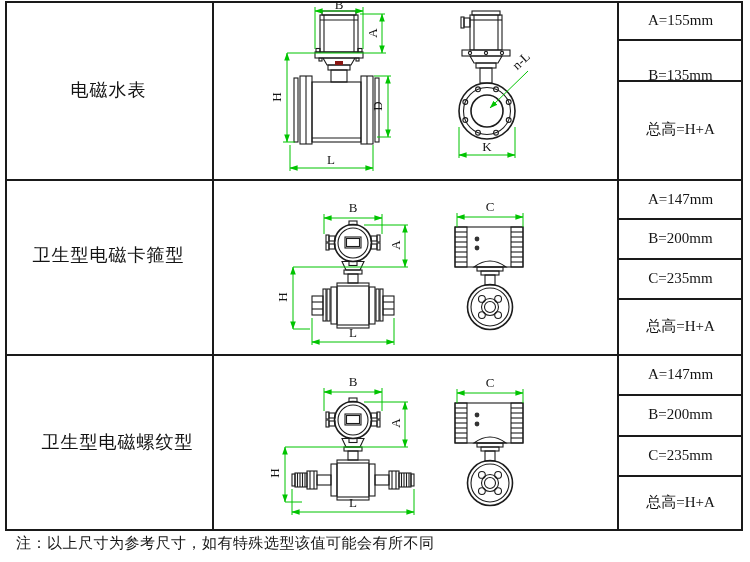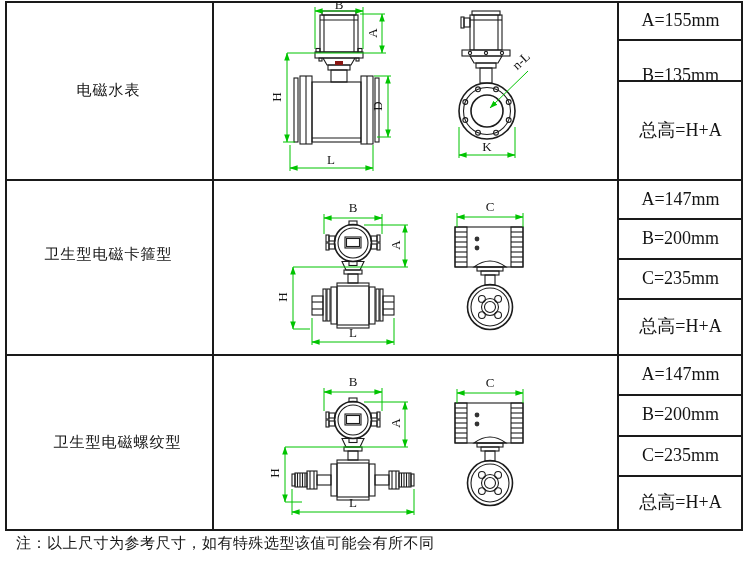--- a/index.html
+++ b/index.html
@@ -1,21 +1,21 @@
 <!DOCTYPE html>
 <html><head>
 <meta charset="utf-8">
 <style>
   html,body{margin:0;padding:0;background:#fff;}
   .page{position:relative;width:750px;height:562px;background:#fff;overflow:hidden;
         font-family:"Liberation Serif","DejaVu Serif",serif;color:#141414;}
   .vline,.hline{position:absolute;background:#1a1a1a;}
   .cell{position:absolute;display:flex;align-items:center;justify-content:center;
-        font-size:18px;color:#141414;white-space:nowrap;}
-  .name-cell{letter-spacing:1px;font-size:15px;}
+        font-size:15px;color:#141414;white-space:nowrap;}
+  .name-cell{letter-spacing:1px;font-size:18px;}
   .note{position:absolute;left:16px;top:534px;font-size:15px;color:#141414;letter-spacing:0.5px;}
   svg{position:absolute;overflow:visible;}
   .blk rect,.blk line,.blk polygon,.blk path,.blk circle{stroke:#1c1c1c;fill:none;stroke-width:1.1;}
   .thick{stroke-width:1.6 !important;}
   .dot{fill:#333 !important;stroke:none !important;}
   .red{fill:#8a1612 !important;stroke:none !important;}
   .g line,.g path{stroke:#00c400;fill:none;stroke-width:1;}
   .dt{font-family:"Liberation Serif","DejaVu Serif",serif;font-size:13px;fill:#141414;stroke:none;}
 </style>
 </head>

